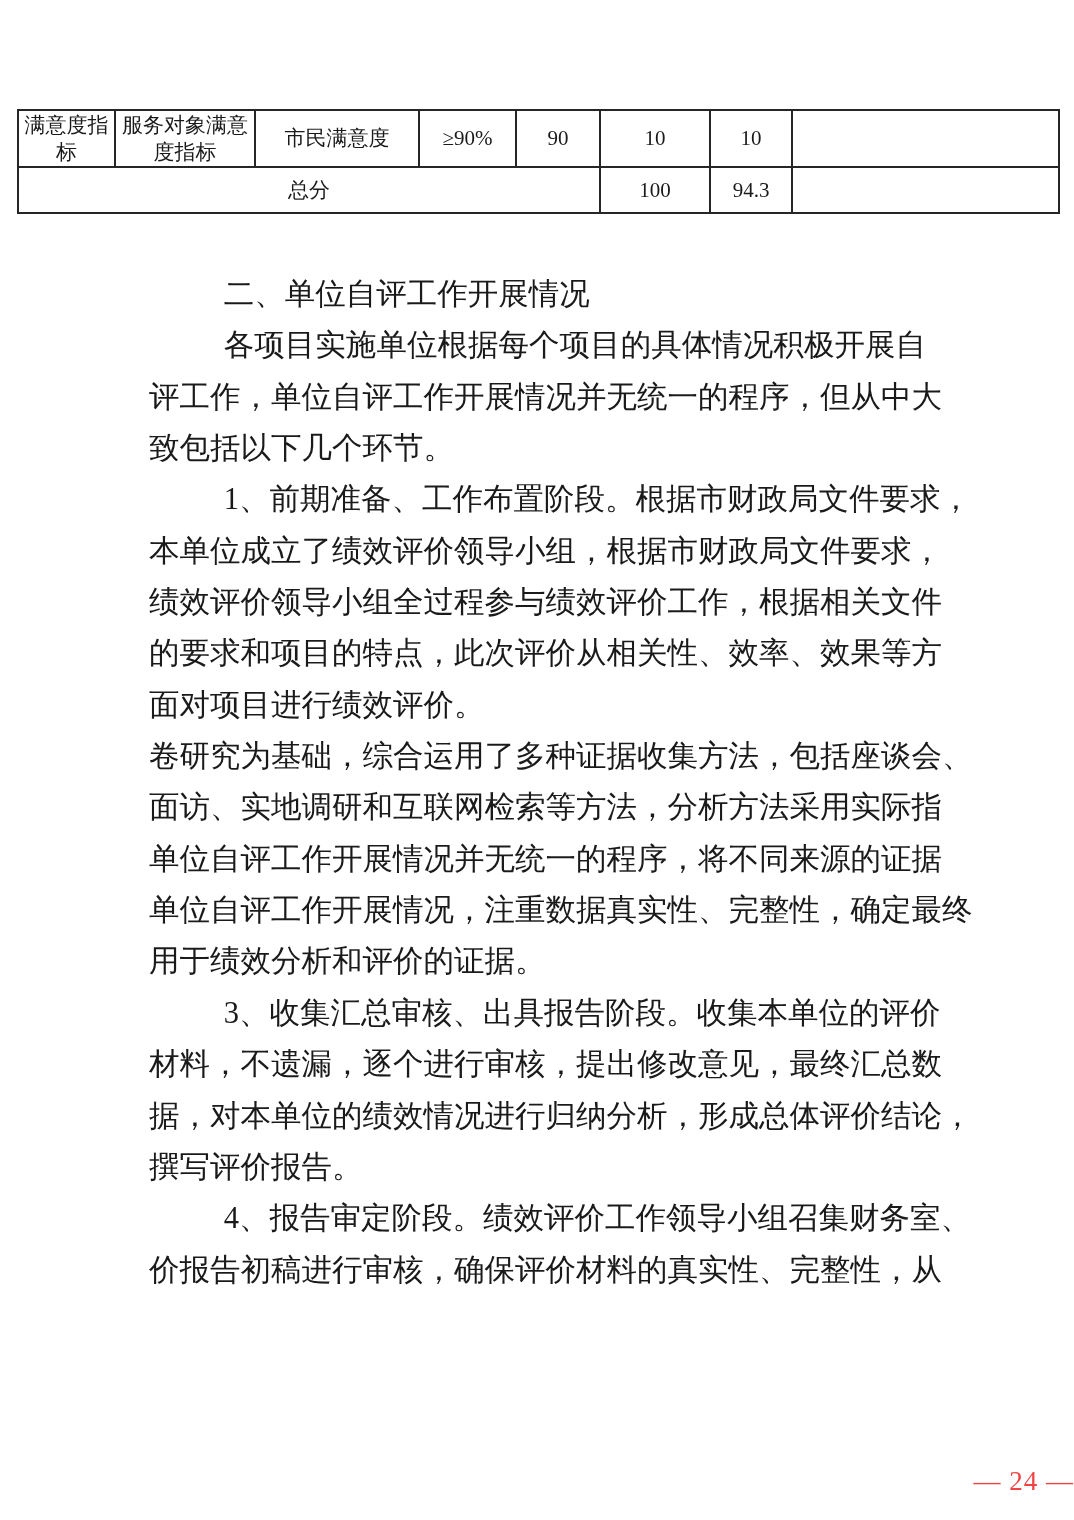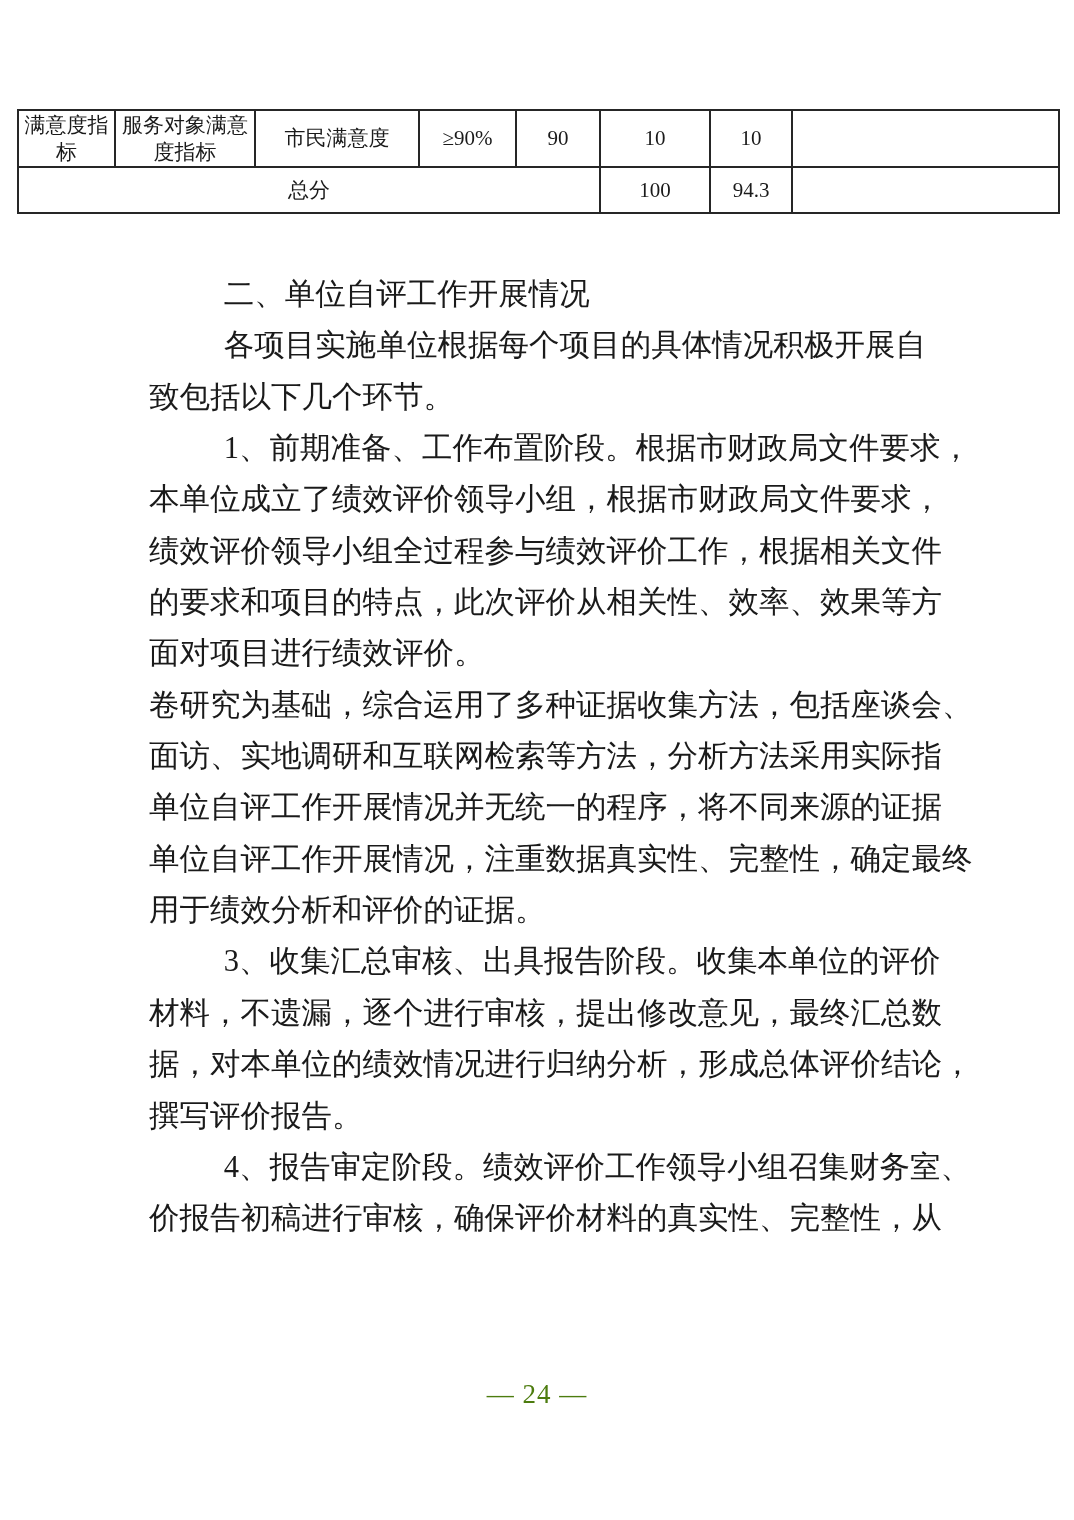--- a/index.html
+++ b/index.html
@@ -44,25 +44,25 @@
   }
   .line.end{
     text-align:left;
     text-align-last:left;
   }
   .line.indent{
     text-indent:2.45em;
   }
   
   .footer{
-    position:absolute;left:0;top:1379px;width:100%;
-    text-align:center;
+    position:absolute;left:0;top:1466px;width:100%;
+    text-align:right;
     font-size:27px;
     letter-spacing:1px;
-    color:#4d7c0f;
+    color:#ef4444;
   }
 </style>
 </head>
 <body>
 
 <div class="page">
 
   <table class="indicator-table">
     <colgroup>
       <col style="width:97px">
@@ -90,20 +90,21 @@
         <td>100</td>
         <td>94.3</td>
         <td></td>
       </tr>
     </tbody>
   </table>
 
   <div class="body-text">
     <div class="line indent end">二、单位自评工作开展情况</div>
     <div class="line indent">各项目实施单位根据每个项目的具体情况积极开展自</div>
+    <div class="line">评工作，单位自评工作开展情况并无统一的程序，但从中大</div>
     <div class="line end">致包括以下几个环节。</div>
     <div class="line indent">1、前期准备、工作布置阶段。根据市财政局文件要求，</div>
     <div class="line">本单位成立了绩效评价领导小组，根据市财政局文件要求，</div>
     <div class="line">绩效评价领导小组全过程参与绩效评价工作，根据相关文件</div>
     <div class="line">的要求和项目的特点，此次评价从相关性、效率、效果等方</div>
     <div class="line end">面对项目进行绩效评价。</div>
     <div class="line">卷研究为基础，综合运用了多种证据收集方法，包括座谈会、</div>
     <div class="line">面访、实地调研和互联网检索等方法，分析方法采用实际指</div>
     <div class="line">单位自评工作开展情况并无统一的程序，将不同来源的证据</div>
     <div class="line">单位自评工作开展情况，注重数据真实性、完整性，确定最终</div>

